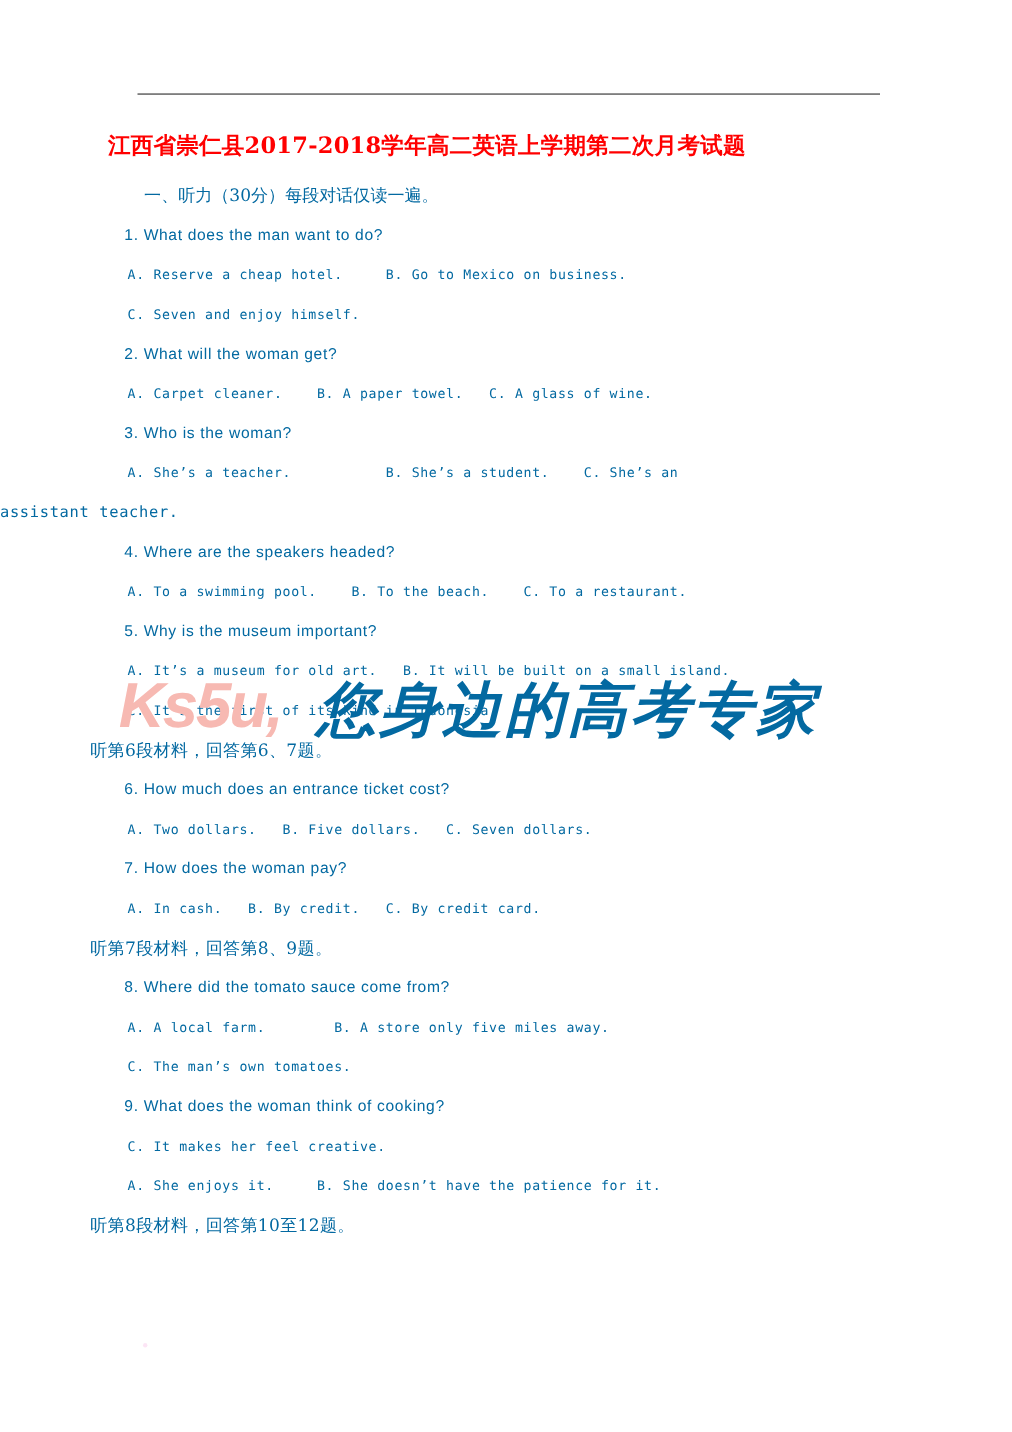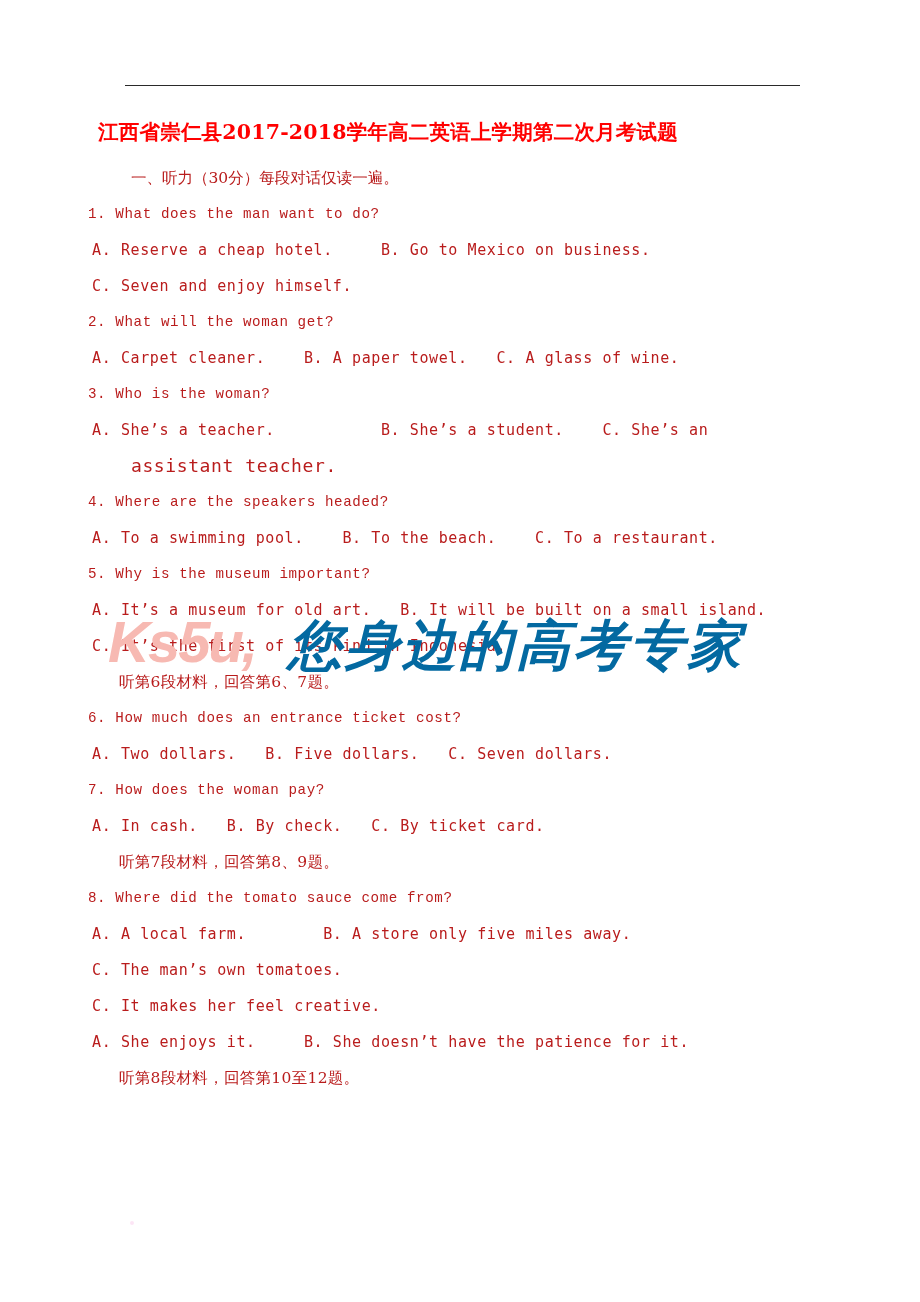--- a/index.html
+++ b/index.html
@@ -51,29 +51,29 @@
     position: absolute;
     left: 0;
     top: 160px;
     width: 920px;
   }
 
   .line {
     font-size: 15px;
     line-height: 36px;
     white-space: pre;
-    color: #b91c1c;
+    color: #0369a1;
   }
 
   
   .lvl-section { padding-left: 131px; font-family: "DejaVu Serif", "Liberation Serif", serif; font-size: 15.5px; }
-  .lvl-q       { padding-left: 88px; font-family: Liberation Mono, monospace; font-size: 14.2px; letter-spacing: 0.6px; }
-  .lvl-opt     { padding-left: 92px; font-family: "DejaVu Sans Mono", "Liberation Mono", monospace; font-size: 15px; letter-spacing: 0.6px; }
-  .lvl-cont    { padding-left: 131px; font-family: "DejaVu Sans Mono", "Liberation Mono", monospace; font-size: 18px; letter-spacing: 0.6px; }
-  .lvl-note    { padding-left: 119px; font-family: "DejaVu Serif", "Liberation Serif", serif; font-size: 15.5px; letter-spacing: 0.3px; }
+  .lvl-q       { padding-left: 113px; font-family: Liberation Sans, sans-serif; font-size: 14.2px; letter-spacing: 0.6px; }
+  .lvl-opt     { padding-left: 116px; font-family: "DejaVu Sans Mono", "Liberation Mono", monospace; font-size: 12px; letter-spacing: 0.6px; }
+  .lvl-cont    { font-family: "DejaVu Sans Mono", "Liberation Mono", monospace; font-size: 14px; letter-spacing: 0.6px; }
+  .lvl-note    { padding-left: 82px; font-family: "DejaVu Serif", "Liberation Serif", serif; font-size: 15.5px; letter-spacing: 0.3px; }
 
   
   .watermark {
     position: absolute;
     left: 108px;
     top: 600px;
     width: 700px;
     height: 90px;
     pointer-events: none;
     z-index: 5;
@@ -136,25 +136,26 @@
       <div class="line lvl-cont">assistant teacher.</div>
       <div class="line lvl-q">4. Where are the speakers headed?</div>
       <div class="line lvl-opt">A. To a swimming pool.    B. To the beach.    C. To a restaurant.</div>
       <div class="line lvl-q">5. Why is the museum important?</div>
       <div class="line lvl-opt">A. It’s a museum for old art.   B. It will be built on a small island.</div>
       <div class="line lvl-opt">C. It’s the first of its kind in Indonesia.</div>
       <div class="line lvl-note">听第6段材料，回答第6、7题。</div>
       <div class="line lvl-q">6. How much does an entrance ticket cost?</div>
       <div class="line lvl-opt">A. Two dollars.   B. Five dollars.   C. Seven dollars.</div>
       <div class="line lvl-q">7. How does the woman pay?</div>
-      <div class="line lvl-opt">A. In cash.   B. By check.   C. By ticket card.</div>
+      <div class="line lvl-opt">A. In cash.   B. By credit.   C. By credit card.</div>
       <div class="line lvl-note">听第7段材料，回答第8、9题。</div>
       <div class="line lvl-q">8. Where did the tomato sauce come from?</div>
       <div class="line lvl-opt">A. A local farm.        B. A store only five miles away.</div>
       <div class="line lvl-opt">C. The man’s own tomatoes.</div>
+      <div class="line lvl-q">9. What does the woman think of cooking?</div>
       <div class="line lvl-opt">C. It makes her feel creative.</div>
       <div class="line lvl-opt">A. She enjoys it.     B. She doesn’t have the patience for it.</div>
       <div class="line lvl-note">听第8段材料，回答第10至12题。</div>
     </div>
 
   <div class="watermark">
     <span class="wm-latin">Ks5u,</span>
     <span class="wm-cjk">您身边的高考专家</span>
   </div>
 

